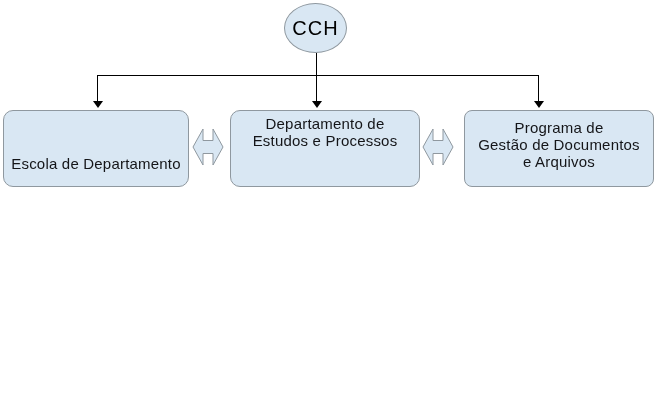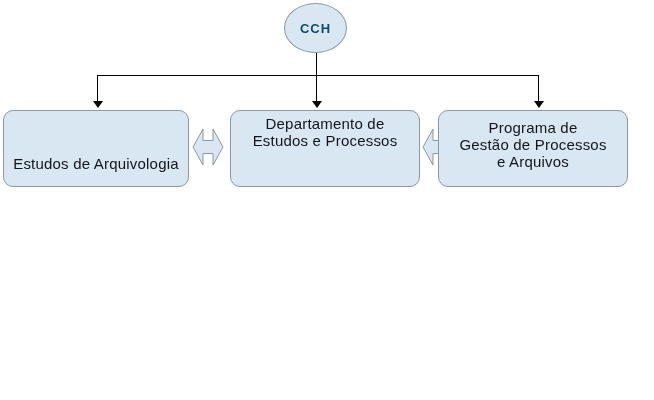--- a/index.html
+++ b/index.html
@@ -16,29 +16,29 @@
     background:#d9e7f3;
     border:1px solid #8f989f;
     box-sizing:border-box;
   }
   .root-ellipse{
     left:284px;top:3px;width:63px;height:50px;
     border-radius:50%;
     display:flex;align-items:center;justify-content:center;
   }
   .root-label{
-    font-size:13px;letter-spacing:1px;color:#0c4a6e;font-weight:bold;
+    font-size:20px;letter-spacing:1px;color:#000000;
   }
   .node{
     top:110px;height:77px;border-radius:10px;
     text-align:center;
   }
   .node1{left:3px;width:186px;}
   .node2{left:230px;width:190px;}
-  .node3{left:438px;width:190px;}
+  .node3{left:464px;width:190px;border-radius:8px;}
   .node-text{width:100%;}
   .node1 .node-text{margin-top:44px;}
   .node2 .node-text{margin-top:4px;}
   .node3 .node-text{margin-top:8px;height:59px;overflow:hidden;}
   .node-line{
     font-size:15px;line-height:17px;letter-spacing:0.2px;color:#141518;
     white-space:nowrap;
   }
   
   .cline{position:absolute;background:#000000;}
@@ -75,21 +75,21 @@
   <div class="cline hbar"></div>
   <div class="cline drop-left"></div>
   <div class="cline drop-mid"></div>
   <div class="cline drop-right"></div>
   <div class="arrowhead ah-left"></div>
   <div class="arrowhead ah-mid"></div>
   <div class="arrowhead ah-right"></div>
 
   <div class="shape node node1">
     <div class="node-text">
-      <div class="node-line">Estudos de Arquivologia</div>
+      <div class="node-line">Escola de Departamento</div>
     </div>
   </div>
 
   <svg class="darrow darrow1" width="32" height="38" viewBox="0 0 32 38">
     <path d="M1 19 L11 1 L11 12.5 L21 12.5 L21 1 L31 19 L21 37 L21 25.5 L11 25.5 L11 37 Z"></path>
   </svg>
 
   <div class="shape node node2">
     <div class="node-text">
       <div class="node-line">Departamento de</div>
@@ -97,18 +97,18 @@
     </div>
   </div>
 
   <svg class="darrow darrow2" width="32" height="38" viewBox="0 0 32 38">
     <path d="M1 19 L11 1 L11 12.5 L21 12.5 L21 1 L31 19 L21 37 L21 25.5 L11 25.5 L11 37 Z"></path>
   </svg>
 
   <div class="shape node node3">
     <div class="node-text">
       <div class="node-line">Programa de</div>
-      <div class="node-line">Gestão de Processos</div>
+      <div class="node-line">Gestão de Documentos</div>
       <div class="node-line">e Arquivos</div>
     </div>
   </div>
 
 </div>
 
 </body></html>

